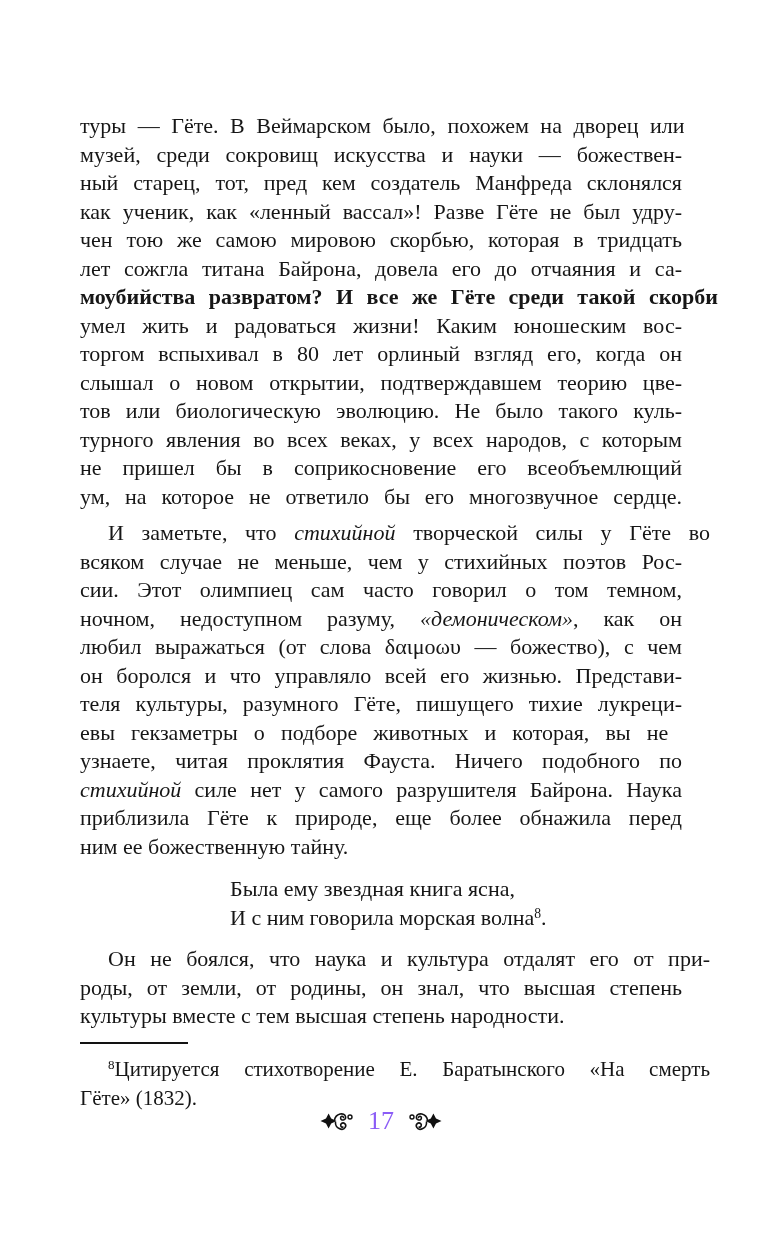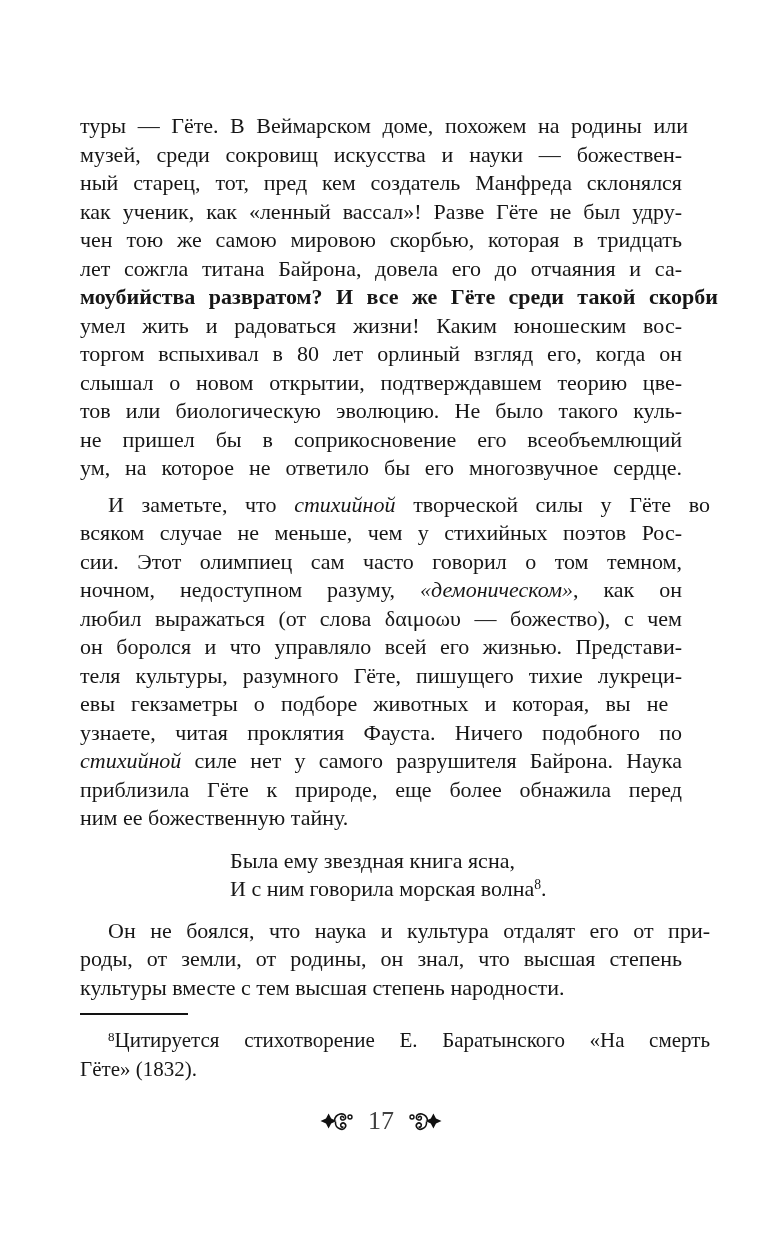--- a/index.html
+++ b/index.html
@@ -34,41 +34,42 @@
   .block.footnote { font-size: 21px; line-height: 26px; }
   .footer {
     position: absolute;
     left: 80px; top: 1106px;
     width: 602px;
     display: flex;
     align-items: center;
     justify-content: center;
     gap: 15px;
   }
-  .pagenum { font-size: 26px; line-height: 30px; color: #404040; }
+  .pagenum { font-size: 26px; line-height: 30px; color: #8b5cf6; }
   .orn { display: inline-block; width: 33px; height: 24px; }
   .orn svg { display: block; }
   .orn.r { transform: scaleX(-1); }
 </style>
 </head>
 <body>
 
 <div class="page-text">
     <div class="block paragraph">
-      <div class="line j"><span class="ln" style="word-spacing: 6.03646px;"><span>туры — Гёте. В Веймарском доме, похожем на родины или</span></span></div>
+      <div class="line j"><span class="ln" style="word-spacing: 6.03646px;"><span>туры — Гёте. В Веймарском было, похожем на дворец или</span></span></div>
       <div class="line j"><span class="ln" style="word-spacing: 10.3058px;"><span>музей, среди сокровищ искусства и науки — божествен-</span></span></div>
       <div class="line j"><span class="ln" style="word-spacing: 9.3058px;"><span>ный старец, тот, пред кем создатель Манфреда склонялся</span></span></div>
       <div class="line j"><span class="ln" style="word-spacing: 6.40278px;"><span>как ученик, как «ленный вассал»! Разве Гёте не был удру-</span></span></div>
       <div class="line j"><span class="ln" style="word-spacing: 8.32422px;"><span>чен тою же самою мировою скорбью, которая в тридцать</span></span></div>
       <div class="line j"><span class="ln" style="word-spacing: 8.22917px;"><span>лет сожгла титана Байрона, довела его до отчаяния и са-</span></span></div>
       <div class="line j"><span class="ln" style="word-spacing: 7.95117px; font-weight: bold;"><span>моубийства развратом? И все же Гёте среди такой скорби</span></span></div>
       <div class="line j"><span class="ln" style="word-spacing: 11.3415px;"><span>умел жить и радоваться жизни! Каким юношеским вос-</span></span></div>
       <div class="line j"><span class="ln" style="word-spacing: 8.44618px;"><span>торгом вспыхивал в 80 лет орлиный взгляд его, когда он</span></span></div>
       <div class="line j"><span class="ln" style="word-spacing: 10.2943px;"><span>слышал о новом открытии, подтверждавшем теорию цве-</span></span></div>
       <div class="line j"><span class="ln" style="word-spacing: 9.64509px;"><span>тов или биологическую эволюцию. Не было такого куль-</span></span></div>
+      <div class="line j"><span class="ln" style="word-spacing: 6.9809px;"><span>турного явления во всех веках, у всех народов, с которым</span></span></div>
       <div class="line j"><span class="ln" style="word-spacing: 15.4427px;"><span>не пришел бы в соприкосновение его всеобъемлющий</span></span></div>
       <div class="line j"><span class="ln" style="word-spacing: 9.38867px;"><span>ум, на которое не ответило бы его многозвучное сердце.</span></span></div>
     </div>
     <div class="block paragraph">
       <div class="line j ind"><span class="ln" style="word-spacing: 12.1699px; margin-top: 8px;"><span>И заметьте, что </span><span class="i">стихийной</span><span> творческой силы у Гёте во</span></span></div>
       <div class="line j"><span class="ln" style="word-spacing: 9.95898px;"><span>всяком случае не меньше, чем у стихийных поэтов Рос-</span></span></div>
       <div class="line j"><span class="ln" style="word-spacing: 12.9414px;"><span>сии. Этот олимпиец сам часто говорил о том темном,</span></span></div>
       <div class="line j"><span class="ln" style="word-spacing: 19.4656px;"><span>ночном, недоступном разуму, </span><span class="i">«демоническом»</span><span>, как он</span></span></div>
       <div class="line j"><span class="ln" style="word-spacing: 8.08984px;"><span>любил выражаться (от слова δαιμοωυ — божество), с чем</span></span></div>
       <div class="line j"><span class="ln" style="word-spacing: 7.95508px;"><span>он боролся и что управляло всей его жизнью. Представи-</span></span></div>

